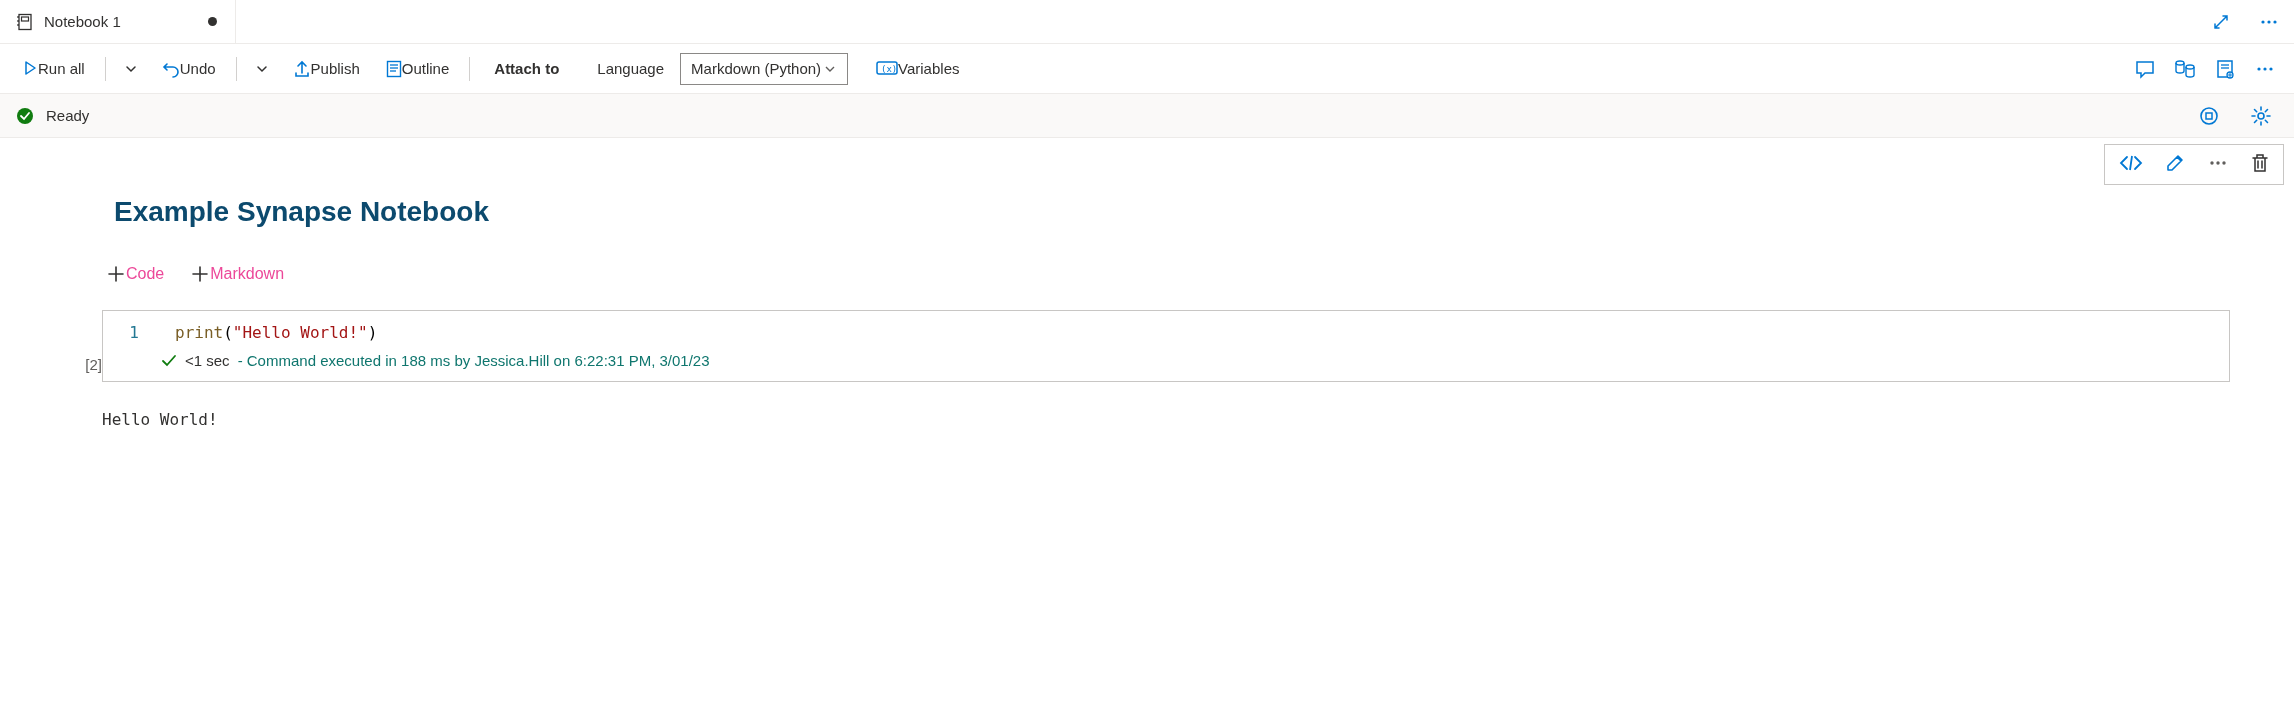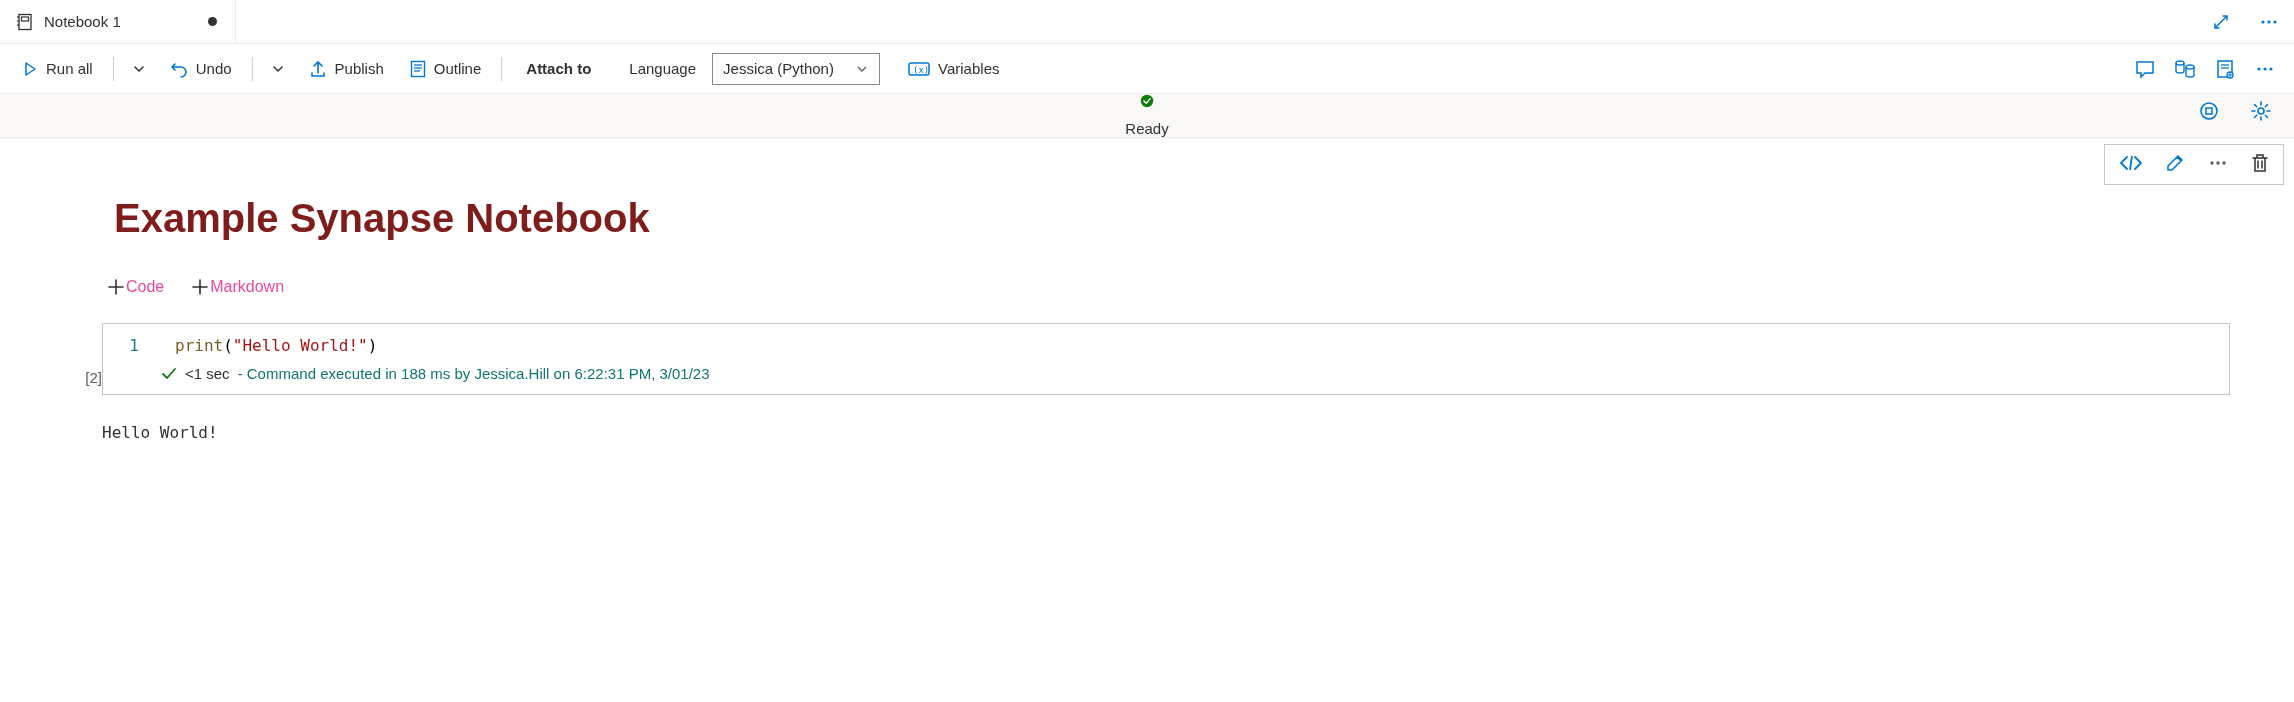--- a/index.html
+++ b/index.html
@@ -49,22 +49,20 @@
       height: 50px;
       display: flex;
       align-items: center;
       padding: 0 12px;
       gap: 6px;
       border-bottom: 1px solid #edebe9;
       position: relative;
     }
     .tbtn {
       display: flex;
-      align-items: center;
-      gap: 8px;
       padding: 6px 10px;
       font-size: 15px;
       color: #323130;
       cursor: pointer;
       border: none;
       background: none;
     }
     .tbtn svg { flex-shrink: 0; }
     .divider { width: 1px; height: 24px; background: #d2d0ce; margin: 0 4px; }
     .label-strong { font-weight: 600; font-size: 15px; padding: 0 14px; }
@@ -87,44 +85,43 @@
     
     .status-bar {
       height: 44px;
       background: #faf9f8;
       border-bottom: 1px solid #edebe9;
       display: flex;
       align-items: center;
       padding: 0 16px;
       gap: 12px;
       position: relative;
-      flex-direction: column;
     }
     .status-text { font-size: 15px; }
     .status-right { position:absolute; right:16px; display:flex; gap:18px; align-items:center; }
 
     
     .content { position: relative; padding: 14px 64px 0 64px; }
     .cell-toolbar-float {
       position: absolute;
       right: 10px;
       top: 6px;
       border: 1px solid #c8c6c4;
       display: flex;
       align-items: center;
       gap: 22px;
       padding: 8px 14px;
       background: #fff;
     }
     .heading {
-      font-size: 40px;
+      font-size: 28px;
       font-weight: 700;
       margin-top: 44px;
       margin-left: 50px;
-      color: #7f1d1d;
+      color: #0c4a6e;
     }
     .add-row {
       display: flex;
       gap: 26px;
       margin-top: 36px;
       margin-left: 42px;
       align-items:center;
     }
     .add-btn {
       display: flex;
@@ -239,21 +236,21 @@
         <line x1="4" y1="11" x2="10" y2="11" stroke="#0078d4" stroke-width="1.3"></line>
       </svg>
     <span>Outline</span>
   </button>
   <div class="divider"></div>
 
   <span class="label-strong">Attach to</span>
 
   <span class="label-normal">Language</span>
   <div class="select-box small">
-    <span>Jessica (Python)</span>
+    <span>Markdown (Python)</span>
     <svg width="14" height="14" viewBox="0 0 14 14" fill="none">
         <path d="M3 5 L7 9 L11 5" stroke="#605e5c" stroke-width="1.4"></path>
       </svg>
   </div>
 
   <button class="tbtn" style="margin-left:12px;">
     <svg width="22" height="16" viewBox="0 0 22 16" fill="none">
         <rect x="1" y="2" width="20" height="12" rx="2" stroke="#0078d4" stroke-width="1.5"></rect>
         <text x="5" y="12" font-size="9" fill="#0078d4" font-family="monospace">(x)</text>
       </svg>

